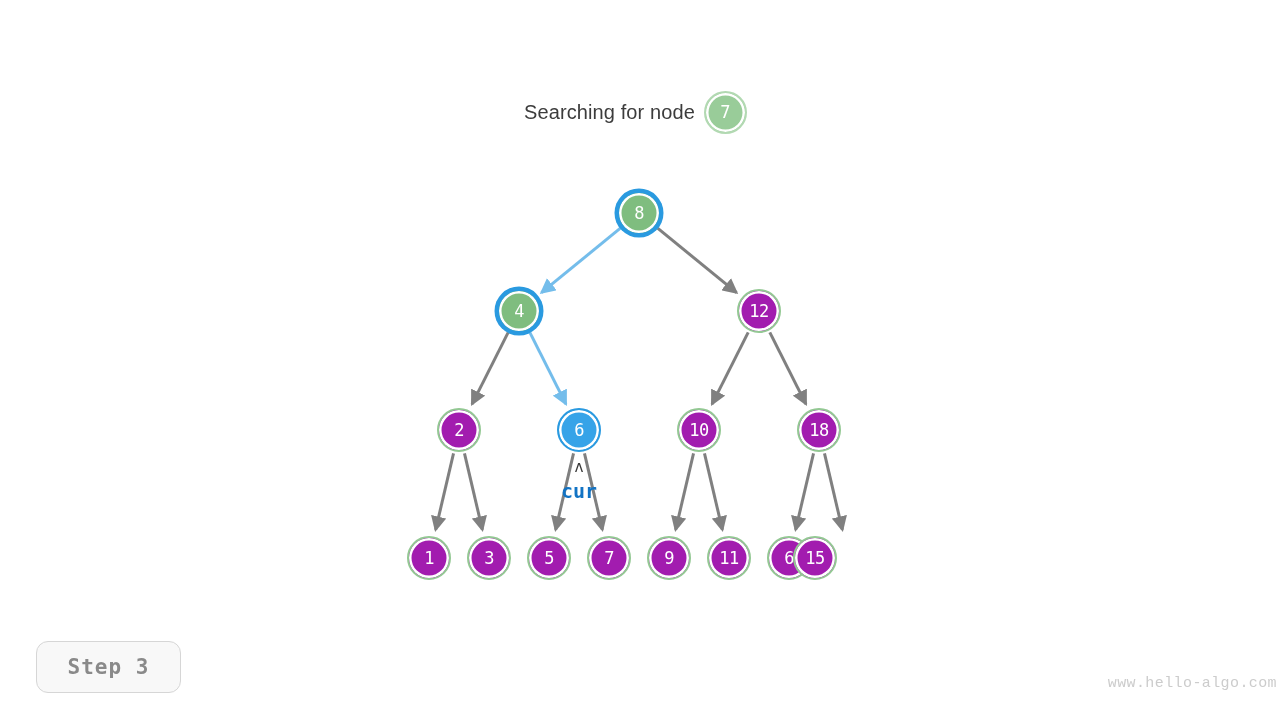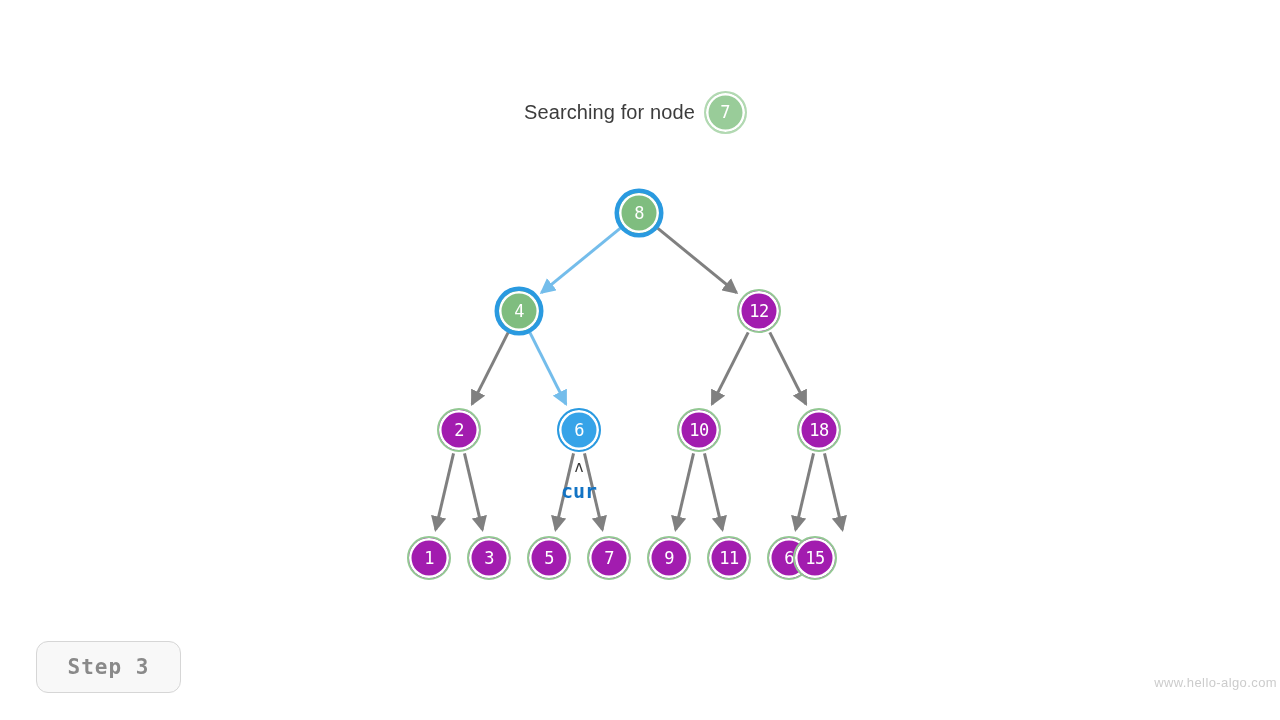--- a/index.html
+++ b/index.html
@@ -157,22 +157,22 @@
     font-weight: bold;
     color: #8a8a8a;
     letter-spacing: 1px;
   }
 
   
   .watermark {
     position: absolute;
     right: 20px;
     top: 675px;
-    font-family: Liberation Sans, sans-serif;
-    font-size: 13px;
+    font-family: Liberation Mono, monospace;
+    font-size: 15px;
     color: #cccccc;
     letter-spacing: 0.4px;
     text-align: center;
   }
 </style>
 </head>
 <body>
 
 <div id="stage">
 

